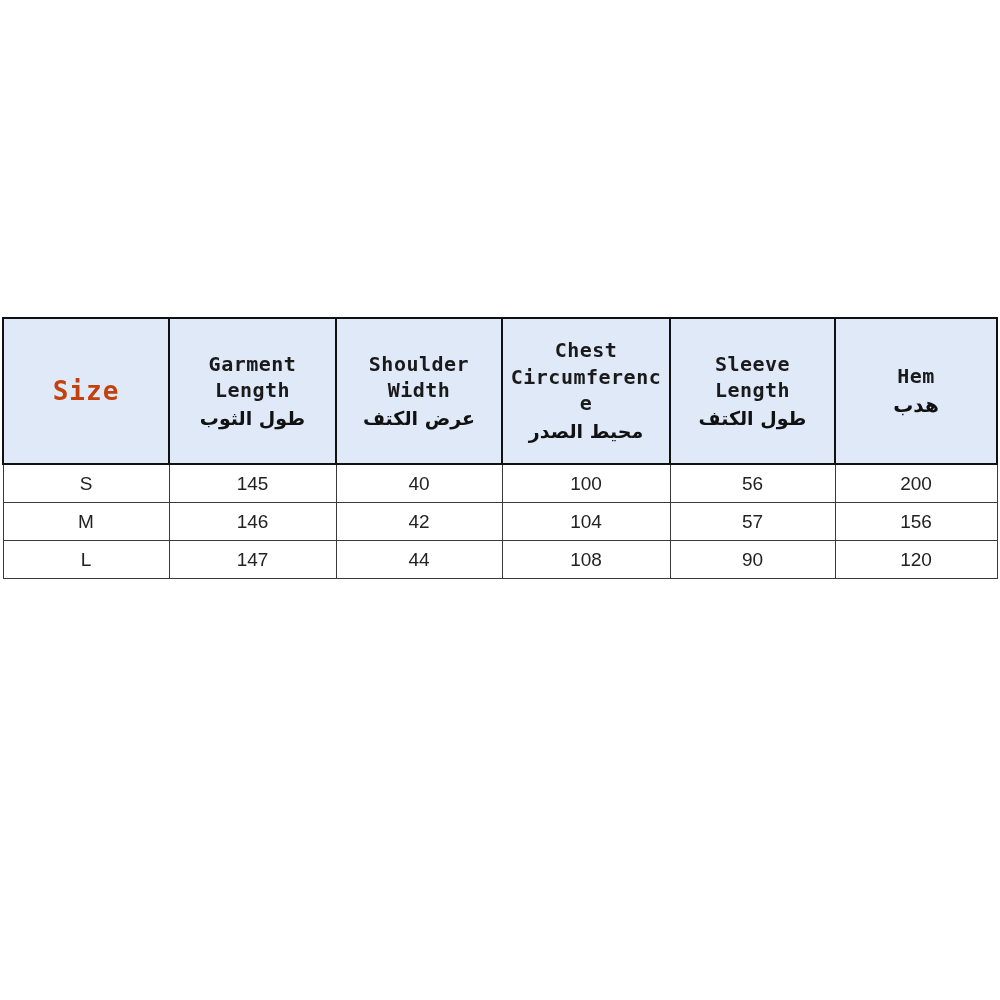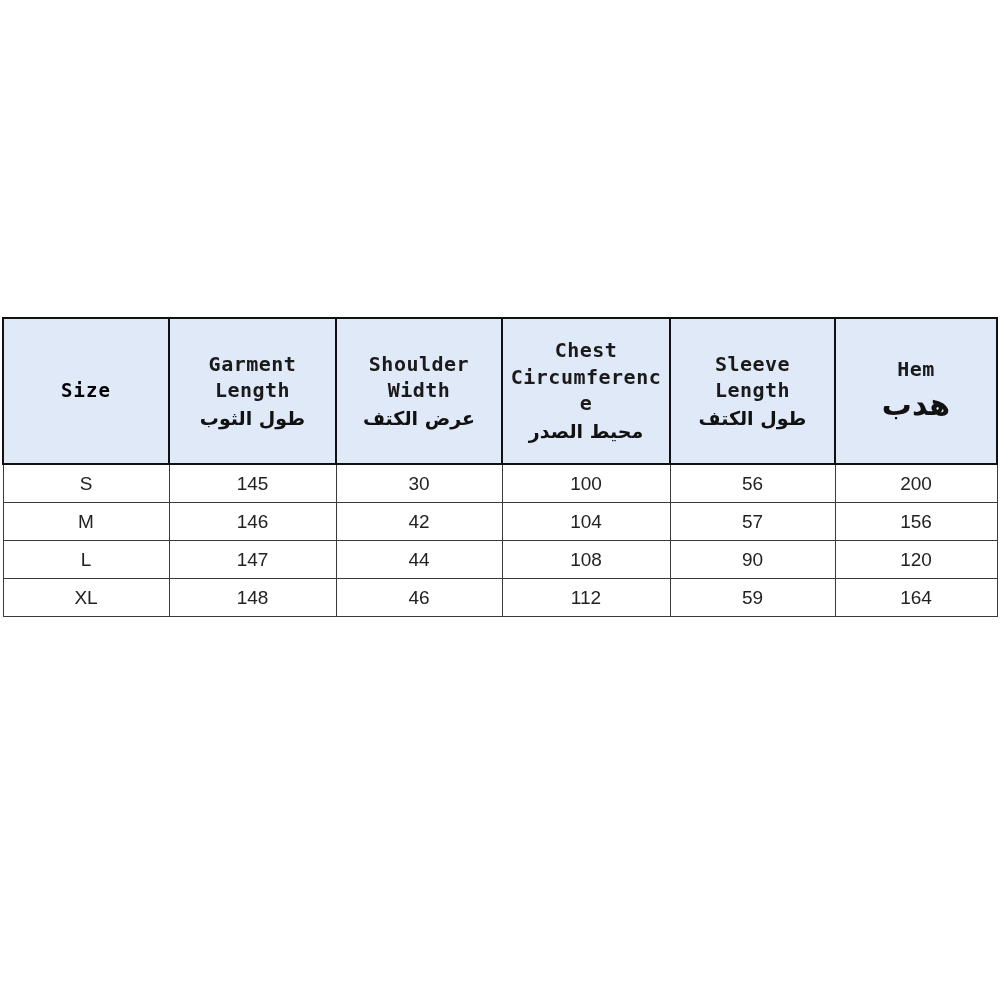--- a/index.html
+++ b/index.html
@@ -62,38 +62,38 @@
     font-size: 20px;
     font-weight: bold;
     line-height: 1.33;
     letter-spacing: 0.5px;
     color: #1a1a1a;
     padding: 0 4px;
     word-wrap: break-word;
   }
 
   .hdr-en.size-label {
-    color: #000000;
-    font-size: 19px;
+    color: #c2410c;
+    font-size: 26px;
     letter-spacing: 1px;
   }
 
   .hdr-ar {
     display: block;
     font-family: "DejaVu Sans", sans-serif;
     font-size: 19px;
     font-weight: bold;
     line-height: 1.35;
     color: #111111;
     direction: rtl;
     padding: 2px 4px 0 4px;
   }
 
   .hdr-ar.hem-ar {
-    font-size: 30px;
+    font-size: 20px;
   }
 
   
   tr.data-row td {
     height: 37px;
     background: #ffffff;
     font-family: "Liberation Sans", sans-serif;
     font-size: 19px;
     line-height: 37px;
     color: #222222;
@@ -156,21 +156,21 @@
           </th>
 
         </tr>
       </thead>
 
       <tbody>
 
         <tr class="data-row">
           <td>S</td>
           <td>145</td>
-          <td>30</td>
+          <td>40</td>
           <td>100</td>
           <td>56</td>
           <td>200</td>
         </tr>
 
         <tr class="data-row">
           <td>M</td>
           <td>146</td>
           <td>42</td>
           <td>104</td>
@@ -180,28 +180,20 @@
 
         <tr class="data-row">
           <td>L</td>
           <td>147</td>
           <td>44</td>
           <td>108</td>
           <td>90</td>
           <td>120</td>
         </tr>
 
-        <tr class="data-row">
-          <td>XL</td>
-          <td>148</td>
-          <td>46</td>
-          <td>112</td>
-          <td>59</td>
-          <td>164</td>
-        </tr>
 
 
 
       </tbody>
     </table>
   </div>
 
 </div>
 
 </body></html>

